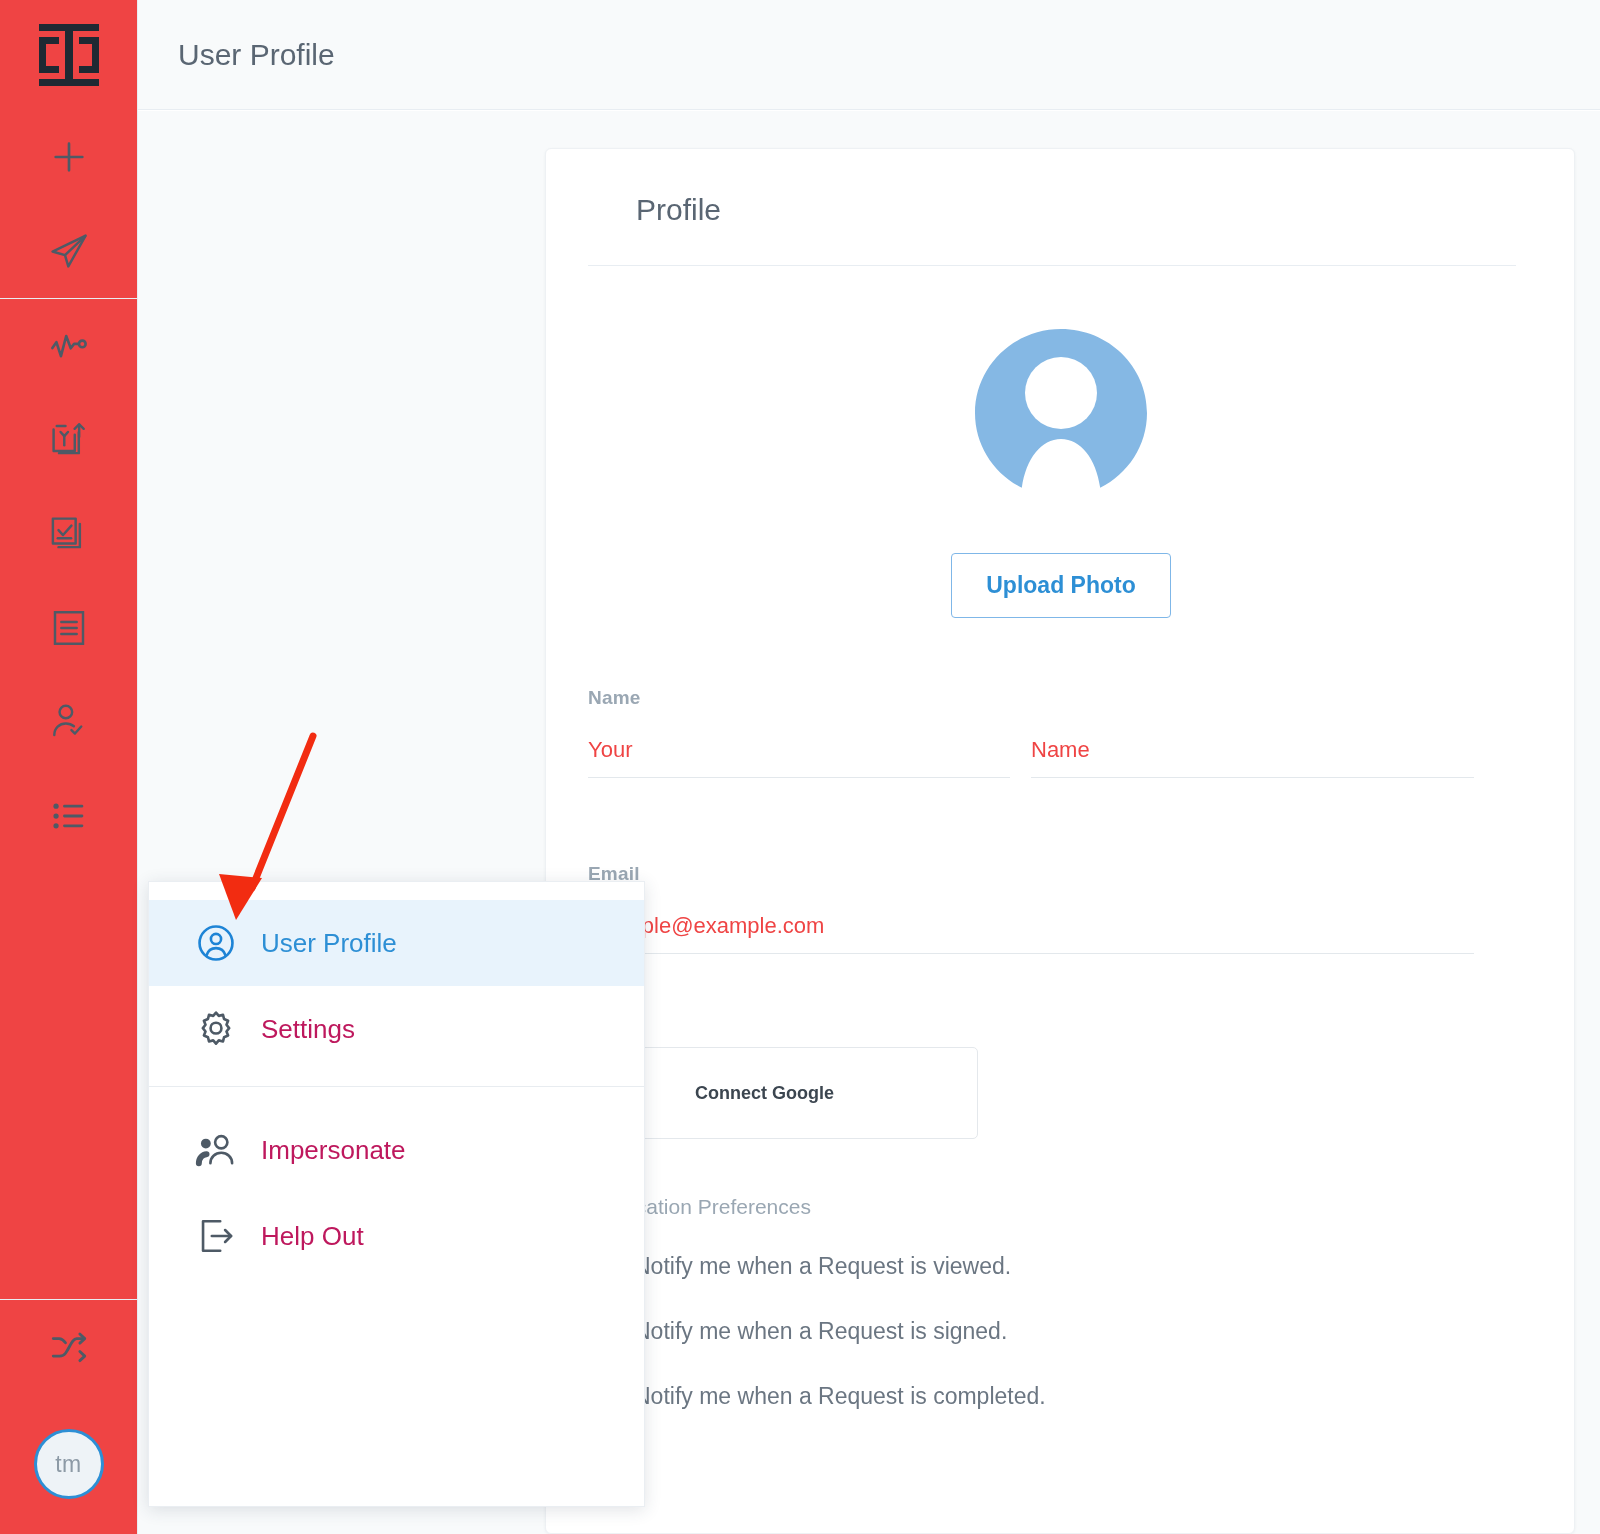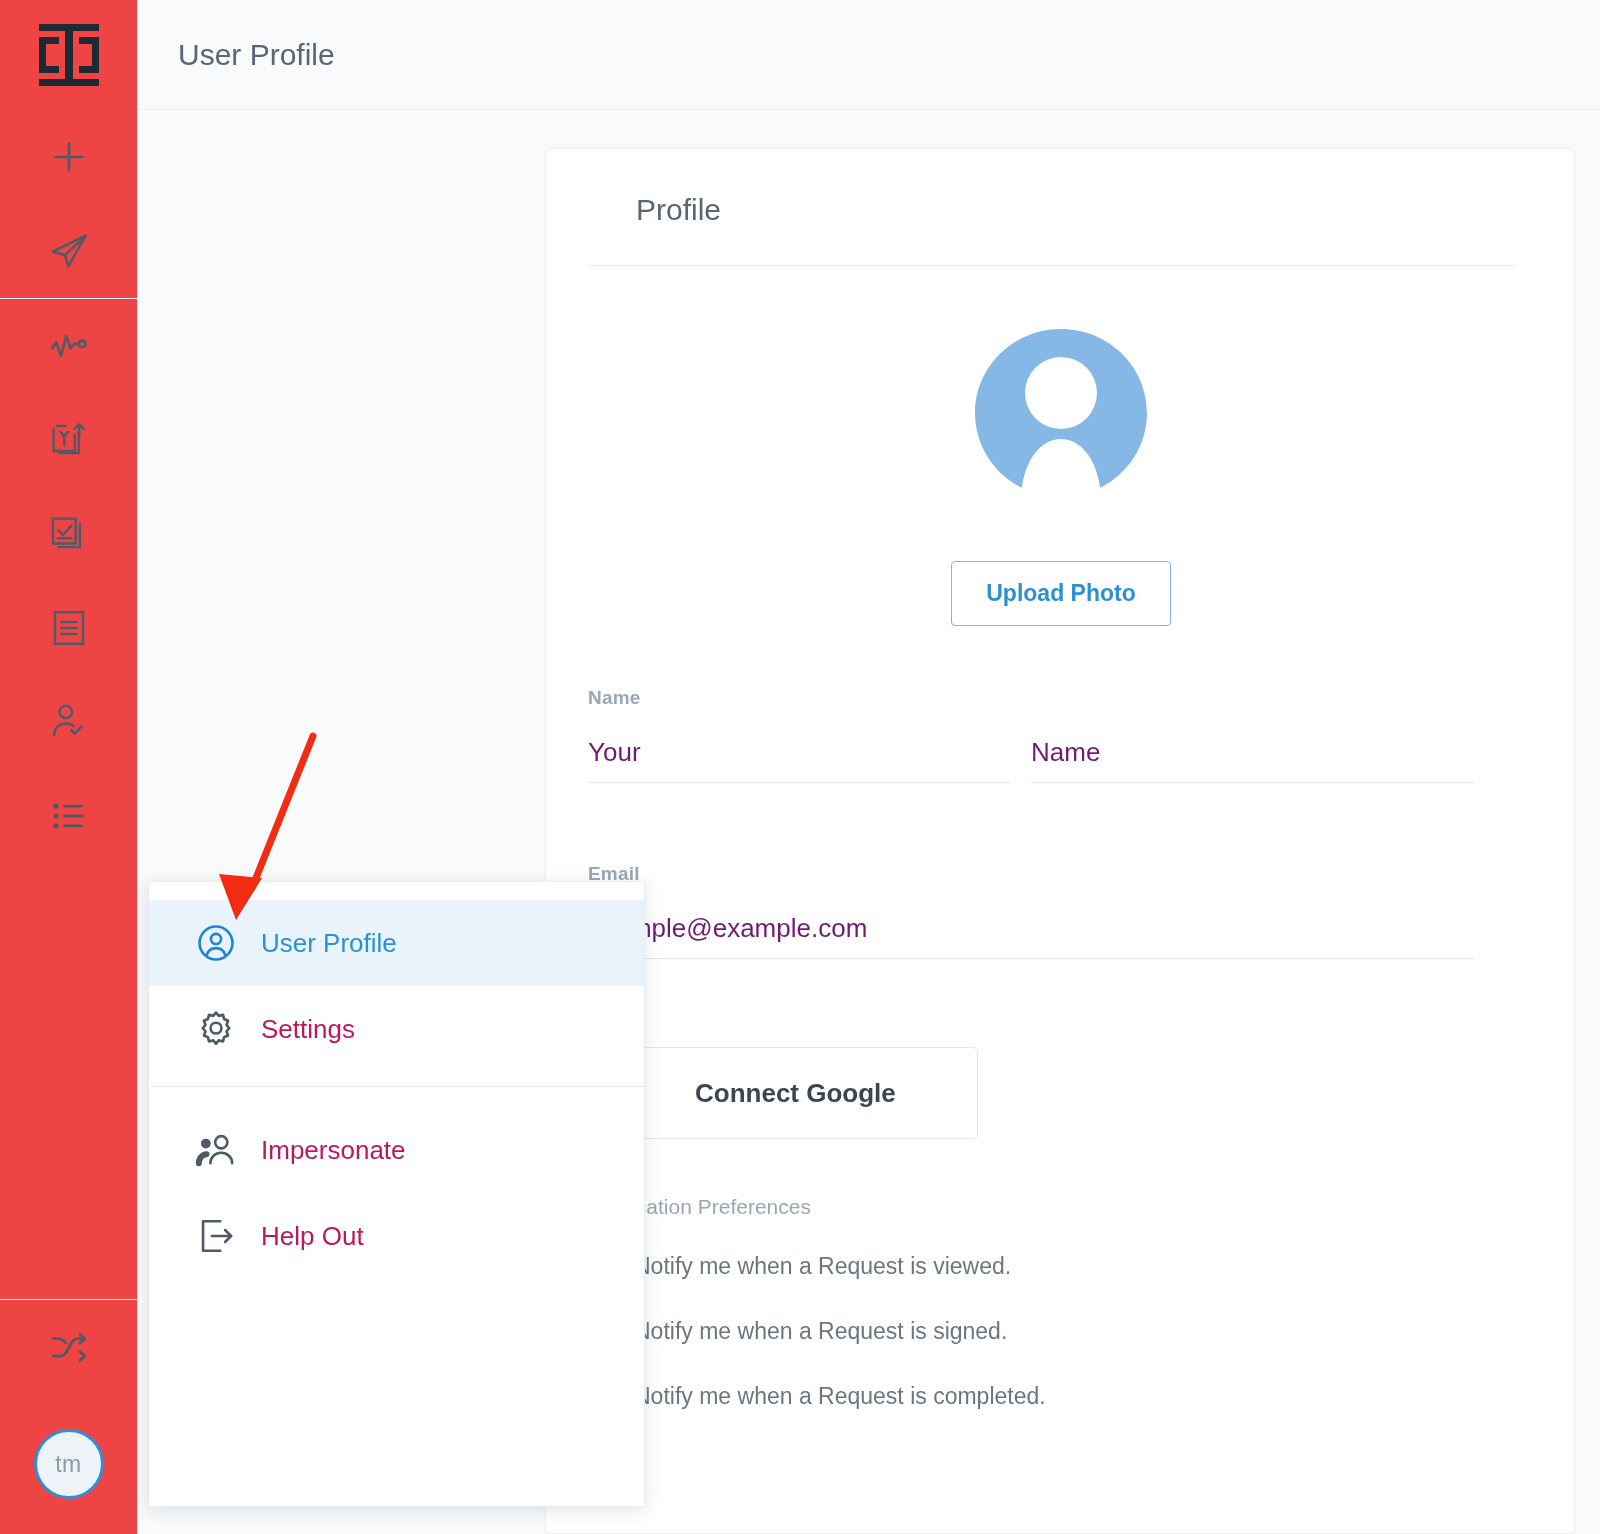--- a/index.html
+++ b/index.html
@@ -94,48 +94,47 @@
   .upload-wrap {
     position: absolute; left: 0; top: 404px; width: 1030px;
     display: flex; justify-content: center;
   }
   .upload-btn {
     border: 1px solid #7fb7e8; border-radius: 4px;
     background: #ffffff; color: #2d8fd5;
     font-size: 23px; font-weight: 600;
     padding: 18px 34px; cursor: pointer;
     font-family: "Liberation Sans", sans-serif;
-    margin-top: 8px;
   }
 
   .field-label {
     position: absolute;
     font-size: 19px; color: #9aa7b3; font-weight: 600;
     letter-spacing: .2px;
   }
   .field {
     position: absolute;
     border-bottom: 1px solid #e3e8ec;
     padding-bottom: 14px;
   }
   .field .val {
-    font-size: 26px; color: #701a75; font-weight: 400;
+    font-size: 22px; color: #ef4444; font-weight: 400;
     white-space: nowrap;
   }
 
   .google-btn {
     position: absolute; left: 42px; top: 898px;
     width: 390px; height: 92px;
     border: 1px solid #e4e8ec; border-radius: 5px;
     background: #ffffff;
     display: flex; align-items: center; gap: 18px;
     padding-left: 24px; cursor: pointer;
   }
   .google-label {
-    font-size: 26px; color: #3c4650; font-weight: 700;
+    font-size: 18px; color: #3c4650; font-weight: 700;
     margin-left: 30px;
   }
 
   .prefs-title {
     position: absolute; left: 42px; top: 1046px;
     font-size: 21px; color: #9aa7b3; font-weight: 400;
   }
   .pref-row {
     position: absolute; left: 42px;
     display: flex; align-items: center; gap: 20px;

